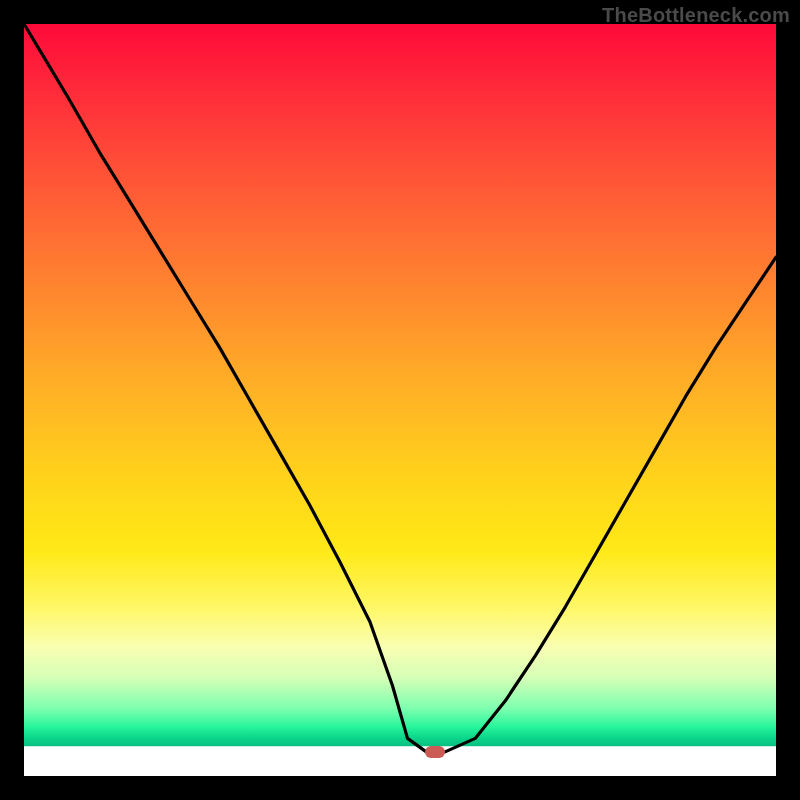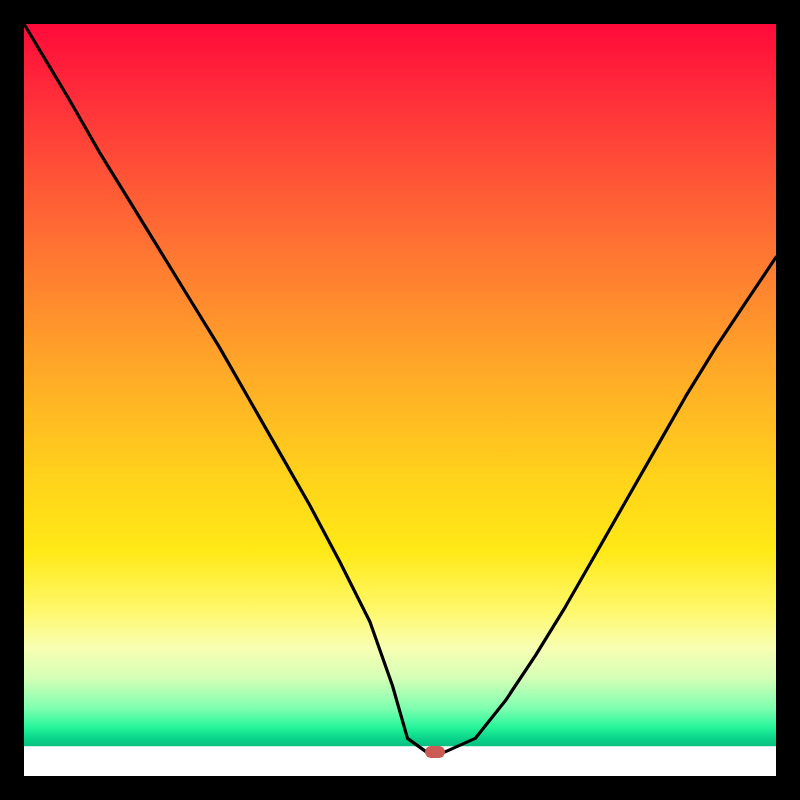--- a/index.html
+++ b/index.html
@@ -76,20 +76,21 @@
     border-radius: 6px;
     background: #cc5b56;
     z-index: 10;
     transform: translate(-50%, -50%);
   }
 </style>
 </head>
 <body>
 <div class="frame">
 
+  <div class="watermark">TheBottleneck.com</div>
 
   <div class="plot">
     <div class="gradient"></div>
 
     <svg class="curve" viewBox="0 0 752 752" preserveAspectRatio="none">
       <path id="curve-path" fill="none" stroke="#000" stroke-width="3.2" stroke-linecap="round" stroke-linejoin="round" d="M0.0 0.0 L22.6 37.6 L45.1 75.2 L75.2 127.8 L105.3 176.7 L135.4 225.6 L165.4 274.5 L195.5 323.4 L225.6 376.0 L255.7 428.6 L285.8 481.3 L315.8 537.7 L345.9 597.8 L368.5 661.8 L383.5 714.4 L402.3 727.9 L421.1 727.9 L451.2 714.4 L481.3 676.8 L511.4 631.7 L541.4 582.8 L571.5 530.2 L601.6 477.5 L631.7 424.9 L661.8 372.2 L691.8 323.4 L721.9 278.2 L752.0 233.1"></path>
     </svg>
 
     <div class="marker" id="marker" style="left: 411.344px; top: 727.936px;"></div>
   </div>

